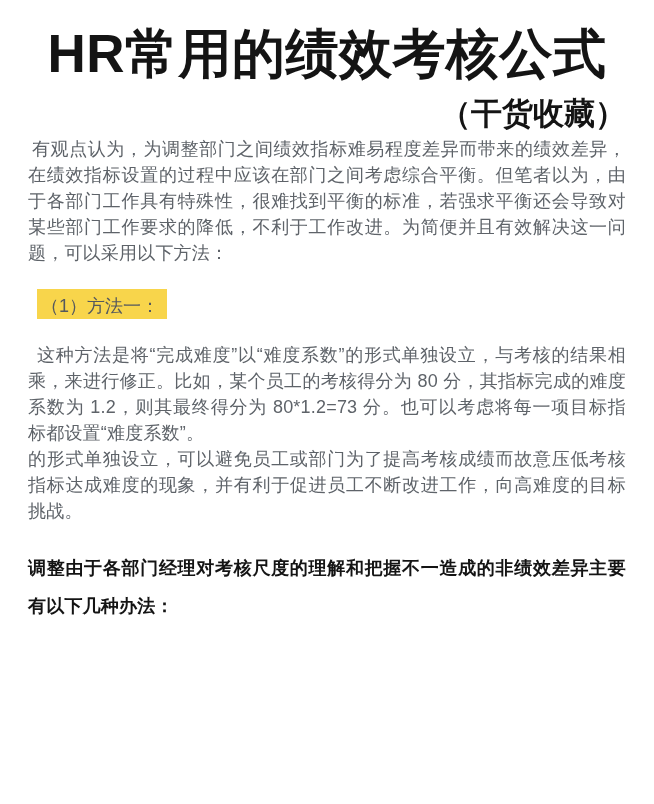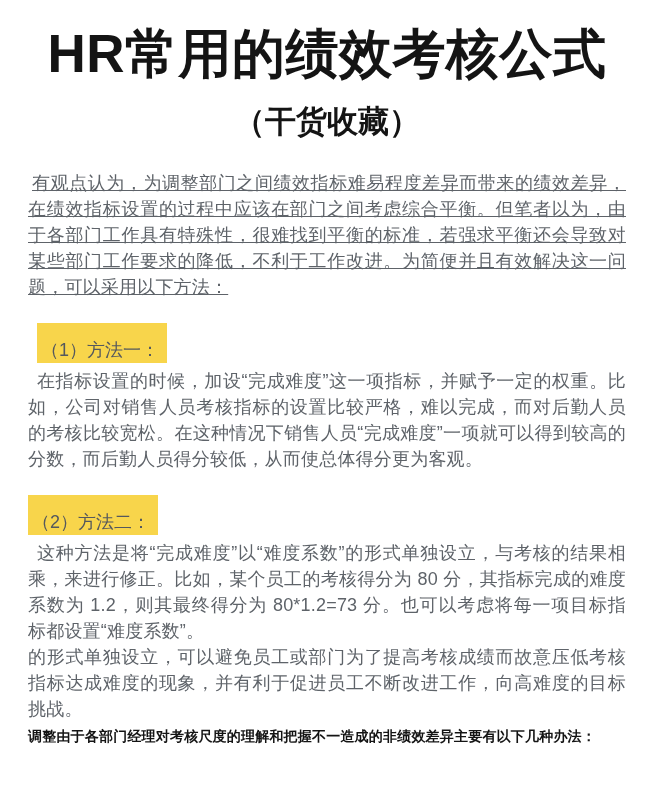--- a/index.html
+++ b/index.html
@@ -29,60 +29,59 @@
     color: var(--heading-text);
     text-align: center;
     letter-spacing: 0.5px;
     margin-top: 4px;
   }
   .page-subtitle {
     font-size: 31px;
     line-height: 44px;
     font-weight: 800;
     color: var(--heading-text);
-    text-align: center;
-    margin-top: 10px;
+    text-align: right;
+    margin-top: 2px;
   }
   .body-para {
     font-size: 18px;
     line-height: 26px;
     color: var(--body-text);
     text-align: justify;
     letter-spacing: 0.2px;
   }
   .intro-para {
-    margin-top: 26px;
     text-indent: 4px;
-    text-decoration: underline;
   }
   .method-section {
     margin-top: 23px;
   }
   .label-row {
     display: block;
     margin-bottom: 5px;
   }
   .label-row.indent-1 { margin-left: 9px; }
   .hl-label {
     display: inline-block;
     background: var(--highlight);
     color: var(--label-text);
     font-size: 18px;
     line-height: 22px;
-    padding: 16px 8px 2px 4px;
+    padding: 6px 8px 2px 4px;
   }
   .method-body {
     text-indent: 9px;
   }
   .method-note {
     text-indent: 0;
   }
   .closing-para {
-    font-size: 14px;
-    line-height: 29px;
+    margin-top: 25px;
+    font-size: 18px;
+    line-height: 38px;
     font-weight: bold;
     color: var(--heading-text);
     text-align: justify;
     letter-spacing: 0.2px;
   }
 </style>
 </head>
 <body>
 
 <div class="page">
@@ -90,26 +89,22 @@
   <h1 class="page-title">HR常用的绩效考核公式</h1>
 
   <h2 class="page-subtitle">（干货收藏）</h2>
 
   <p class="body-para intro-para">有观点认为，为调整部门之间绩效指标难易程度差异而带来的绩效差异，在绩效指标设置的过程中应该在部门之间考虑综合平衡。但笔者以为，由于各部门工作具有特殊性，很难找到平衡的标准，若强求平衡还会导致对某些部门工作要求的降低，不利于工作改进。为简便并且有效解决这一问题，可以采用以下方法：</p>
 
   <div class="method-section">
     <span class="label-row indent-1">
       <span class="hl-label">（1）方法一：</span>
     </span>
-    <p class="body-para method-body">在指标设置的时候，加设“完成难度”这一项指标，并赋予一定的权重。比如，公司对销售人员考核指标的设置比较严格，难以完成，而对后勤人员的考核比较宽松。在这种情况下销售人员“完成难度”一项就可以得到较高的分数，而后勤人员得分较低，从而使总体得分更为客观。</p>
   </div>
 
   <div class="method-section">
-    <span class="label-row">
-      <span class="hl-label">（2）方法二：</span>
-    </span>
     <p class="body-para method-body">这种方法是将“完成难度”以“难度系数”的形式单独设立，与考核的结果相乘，来进行修正。比如，某个员工的考核得分为 80 分，其指标完成的难度系数为 1.2，则其最终得分为 80*1.2=73 分。也可以考虑将每一项目标指标都设置“难度系数”。</p>
     <p class="body-para method-note">的形式单独设立，可以避免员工或部门为了提高考核成绩而故意压低考核指标达成难度的现象，并有利于促进员工不断改进工作，向高难度的目标挑战。</p>
   </div>
 
   <p class="closing-para">调整由于各部门经理对考核尺度的理解和把握不一造成的非绩效差异主要有以下几种办法：</p>
 
 </div>
 
 </body></html>

